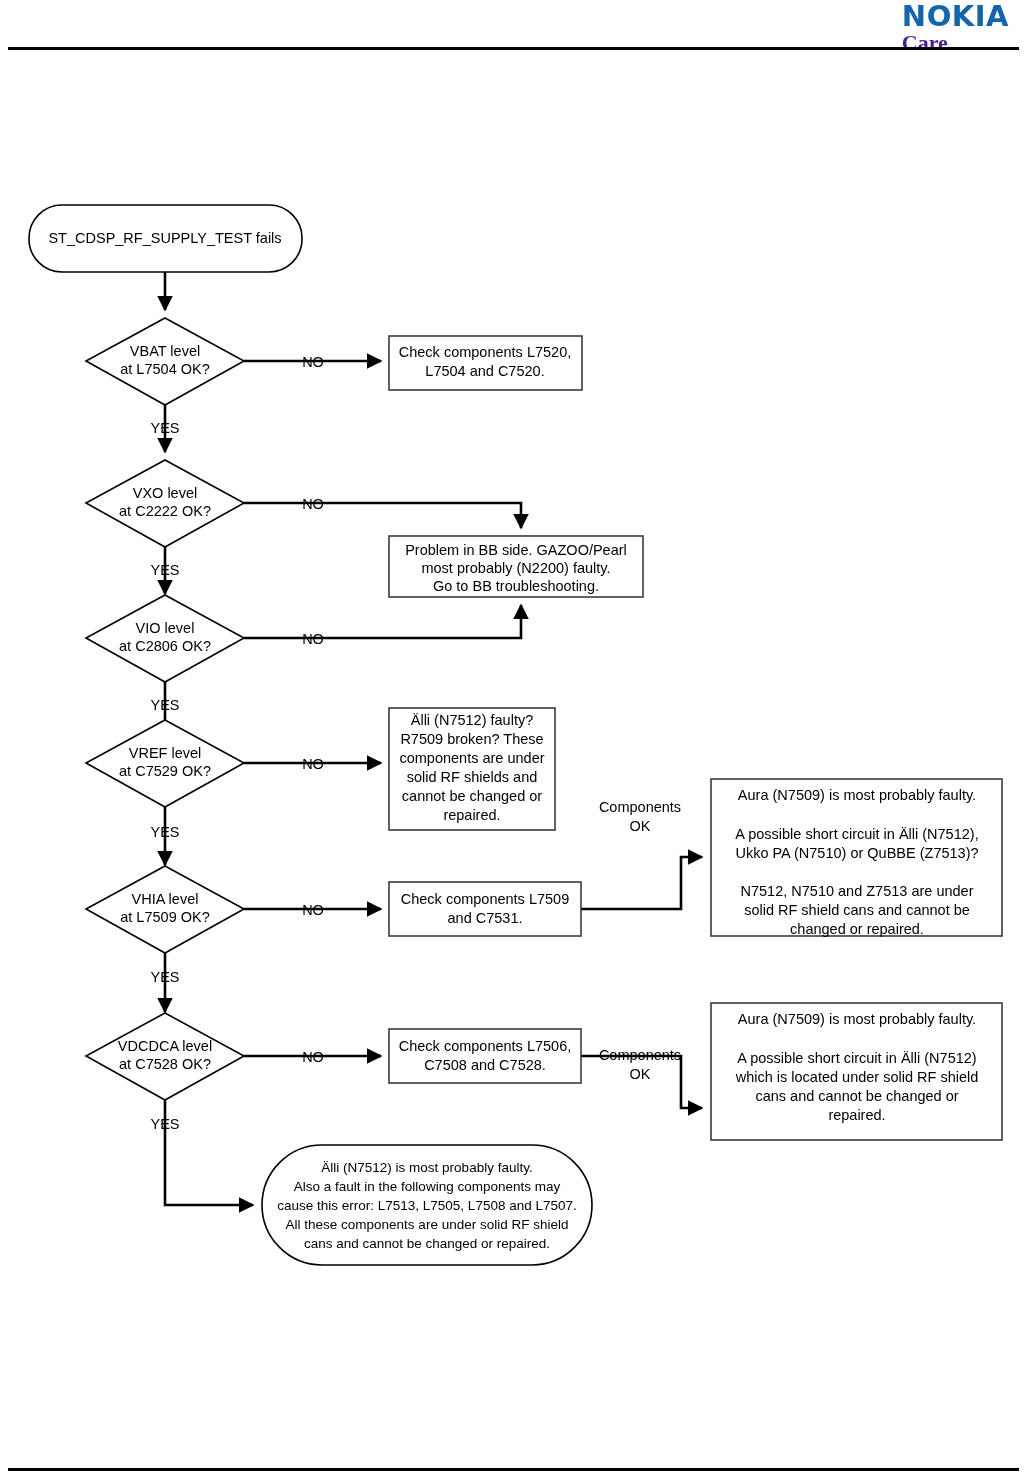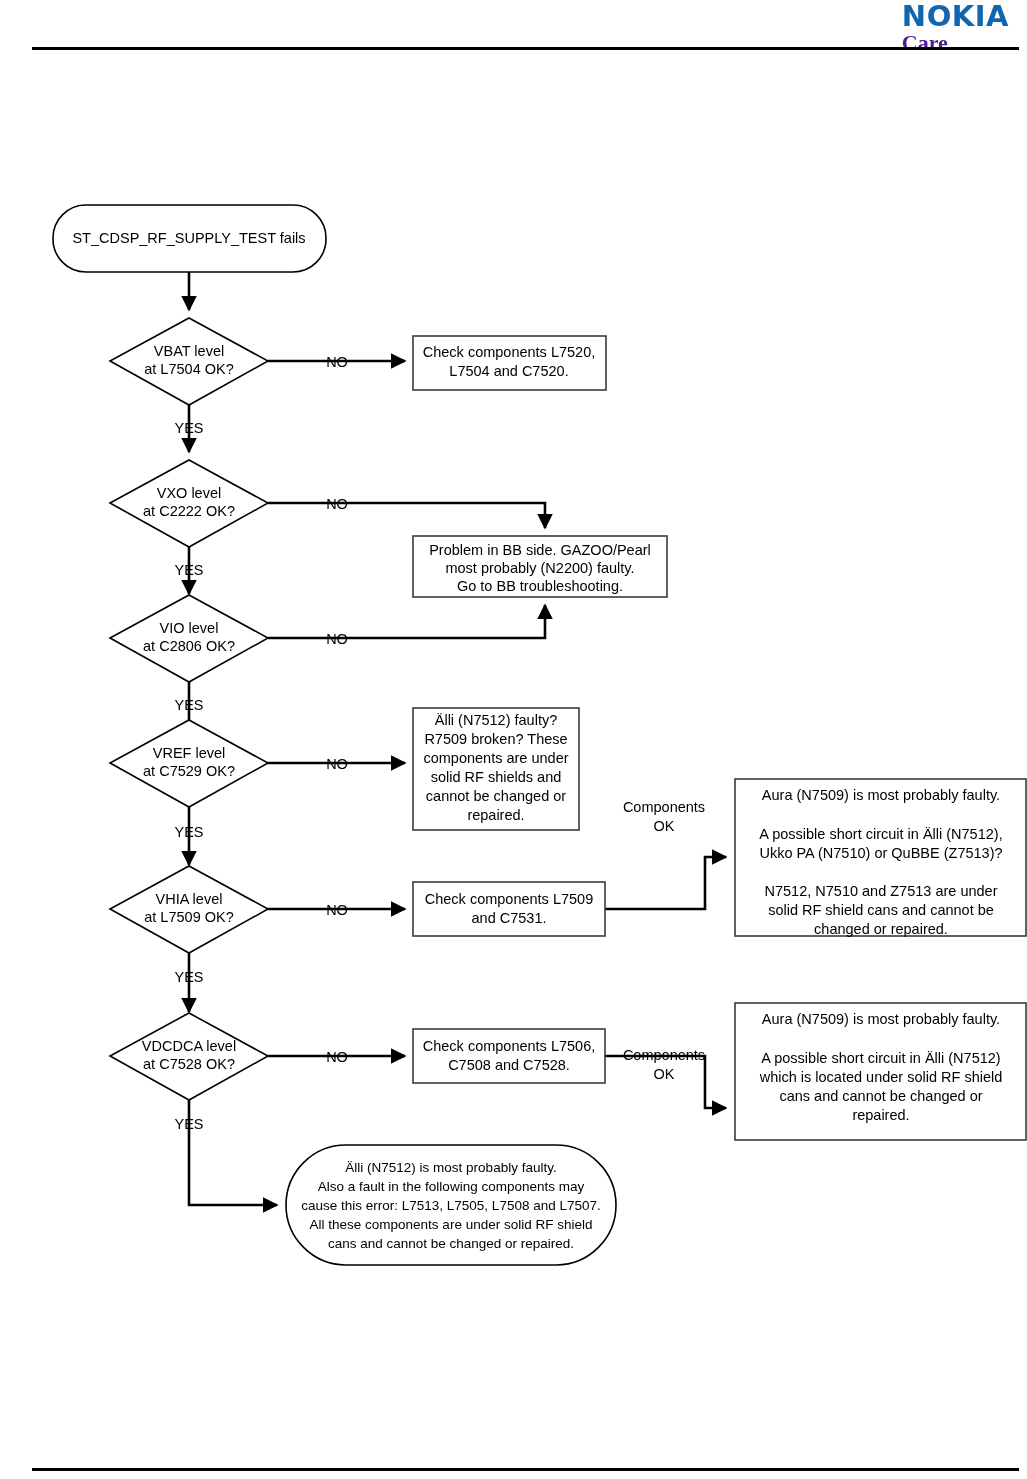--- a/index.html
+++ b/index.html
@@ -10,21 +10,20 @@
   body {
     width: 1027px;
     height: 1479px;
     position: relative;
     font-family: "Liberation Sans", sans-serif;
     overflow: hidden;
   }
   .page {
     position: absolute;
     inset: 0;
-    margin-left: 24px;
   }
   
   .logo {
     position: absolute;
     right: 18px;
     top: 2px;
     text-align: left;
     line-height: 1;
     user-select: none;
   }

